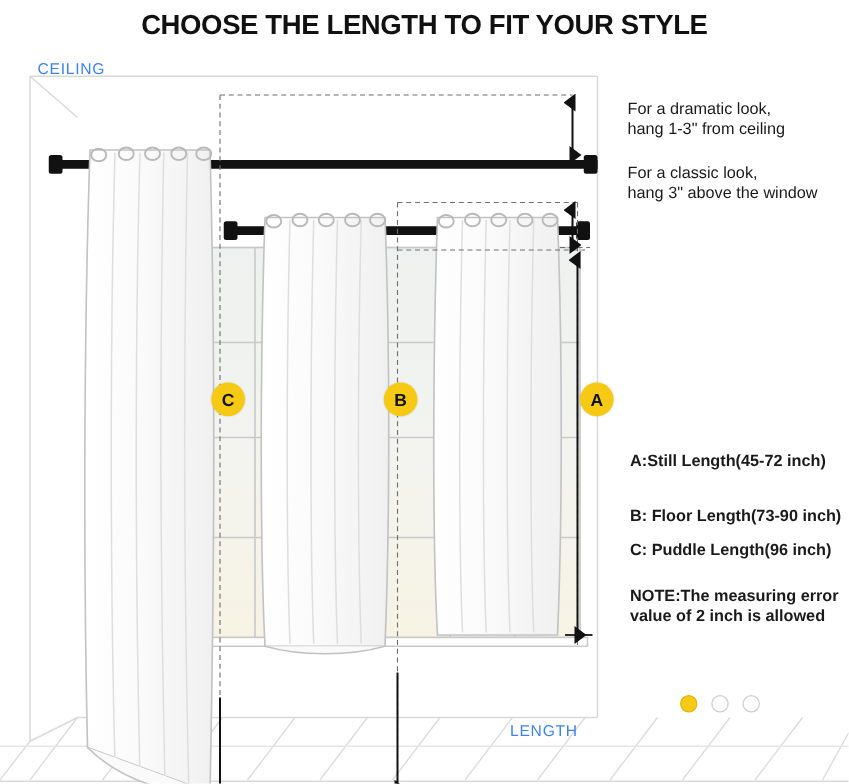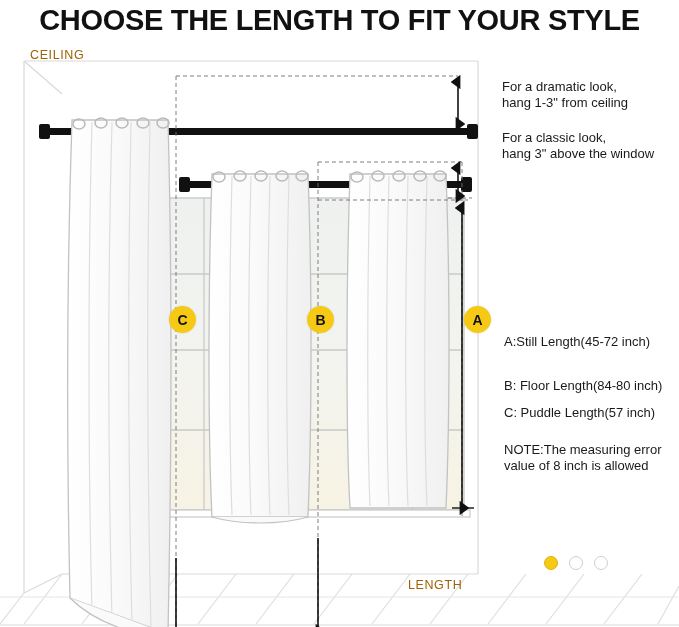--- a/index.html
+++ b/index.html
@@ -22,47 +22,48 @@
   }
   #title {
     position: absolute;
     top: 0px;
     left: 0px;
     width: 679px;
     height: 40px;
     display: flex;
     align-items: center;
     justify-content: center;
-    font-size: 29px;
+    font-size: 22px;
     font-weight: bold;
     letter-spacing: -0.3px;
     color: #111111;
     white-space: nowrap;
   }
   .scene {
     position: absolute;
     top: 38px;
     left: 0;
     width: 679px;
     height: 589px;
   }
   .note {
     position: absolute;
     font-size: 13px;
     color: #1a1a1a;
     line-height: 16px;
     white-space: pre-line;
   }
   .note.bold {
-    font-weight: normal;
+    font-weight: bold;
+    margin-top: 27px;
   }
   .caps-label {
     position: absolute;
     font-size: 12.5px;
-    color: #a16207;
+    color: #3b82f6;
     letter-spacing: 0.6px;
   }
   .badge {
     position: absolute;
     width: 27px;
     height: 27px;
     border-radius: 50%;
     background: #f6c915;
     color: #111111;
     font-size: 14px;
@@ -275,24 +276,24 @@
     
     <div class="caps-label" style="left:30px; top:10px;">CEILING</div>
     <div class="caps-label" style="left:408px; top:540px;">LENGTH</div>
 
     <div class="note" style="left:502px; top:41px; width:172px;">For a dramatic look,
 hang 1-3" from ceiling</div>
     <div class="note" style="left:502px; top:92px; width:176px;">For a classic look,
 hang 3" above the window</div>
 
     <div class="note bold" style="left:504px; top:296px;">A:Still Length(45-72 inch)</div>
-    <div class="note bold" style="left:504px; top:340px;">B: Floor Length(84-80 inch)</div>
-    <div class="note bold" style="left:504px; top:367px;">C: Puddle Length(57 inch)</div>
+    <div class="note bold" style="left:504px; top:340px;">B: Floor Length(73-90 inch)</div>
+    <div class="note bold" style="left:504px; top:367px;">C: Puddle Length(96 inch)</div>
     <div class="note bold" style="left:504px; top:404px; width:170px;">NOTE:The measuring error
-value of 8 inch is allowed</div>
+value of 2 inch is allowed</div>
 
     <div class="badge" style="left:169px; top:268px;">C</div>
     <div class="badge" style="left:307px; top:268px;">B</div>
     <div class="badge" style="left:464px; top:268px;">A</div>
   </div>
 
   <div class="dots">
     <span class="dot active"></span>
     <span class="dot"></span>
     <span class="dot"></span>

